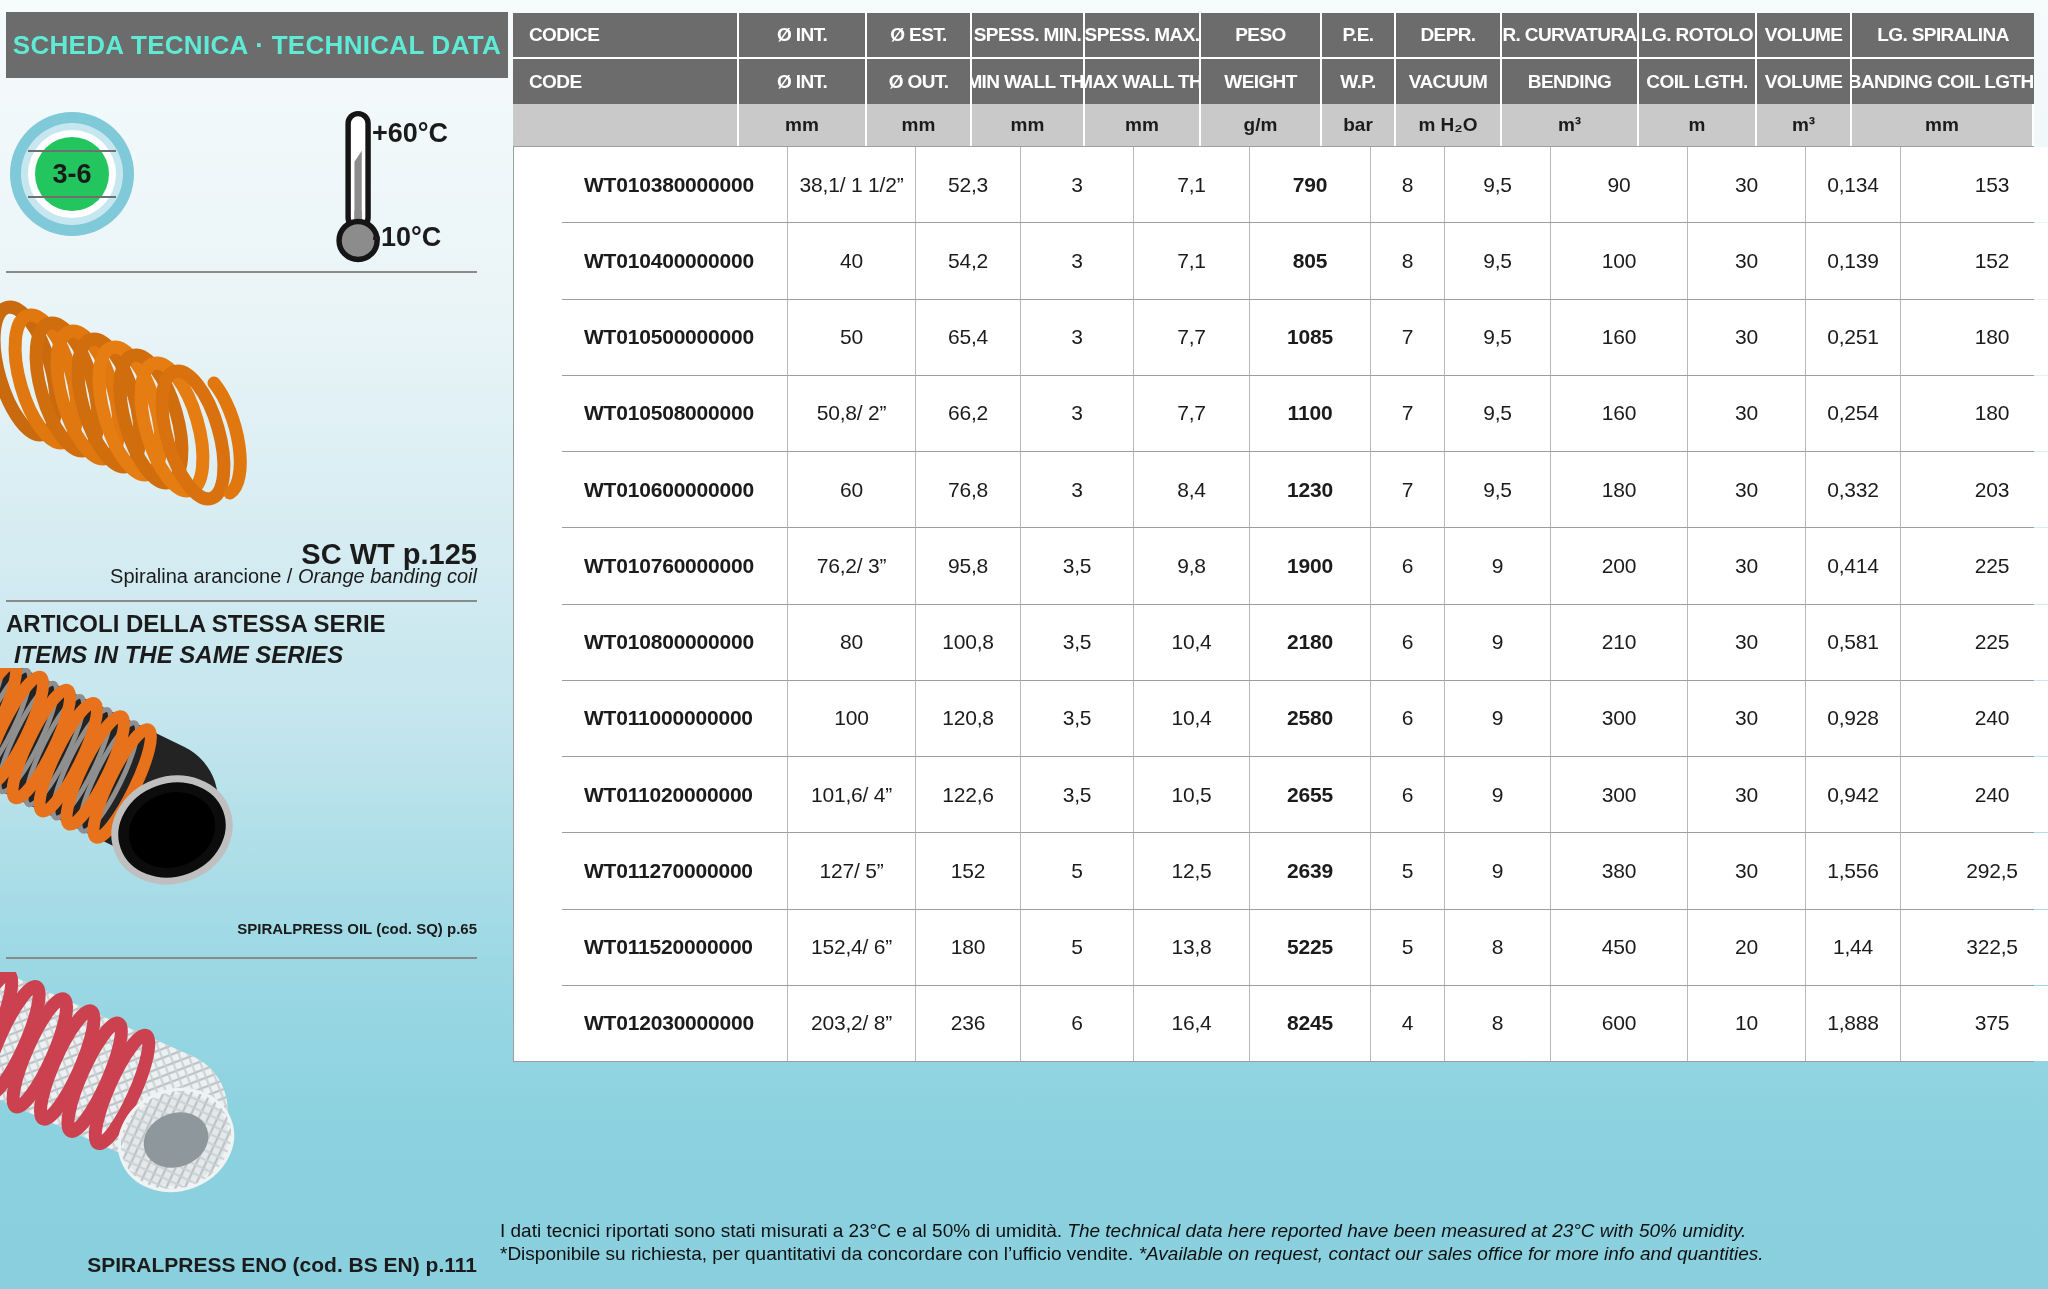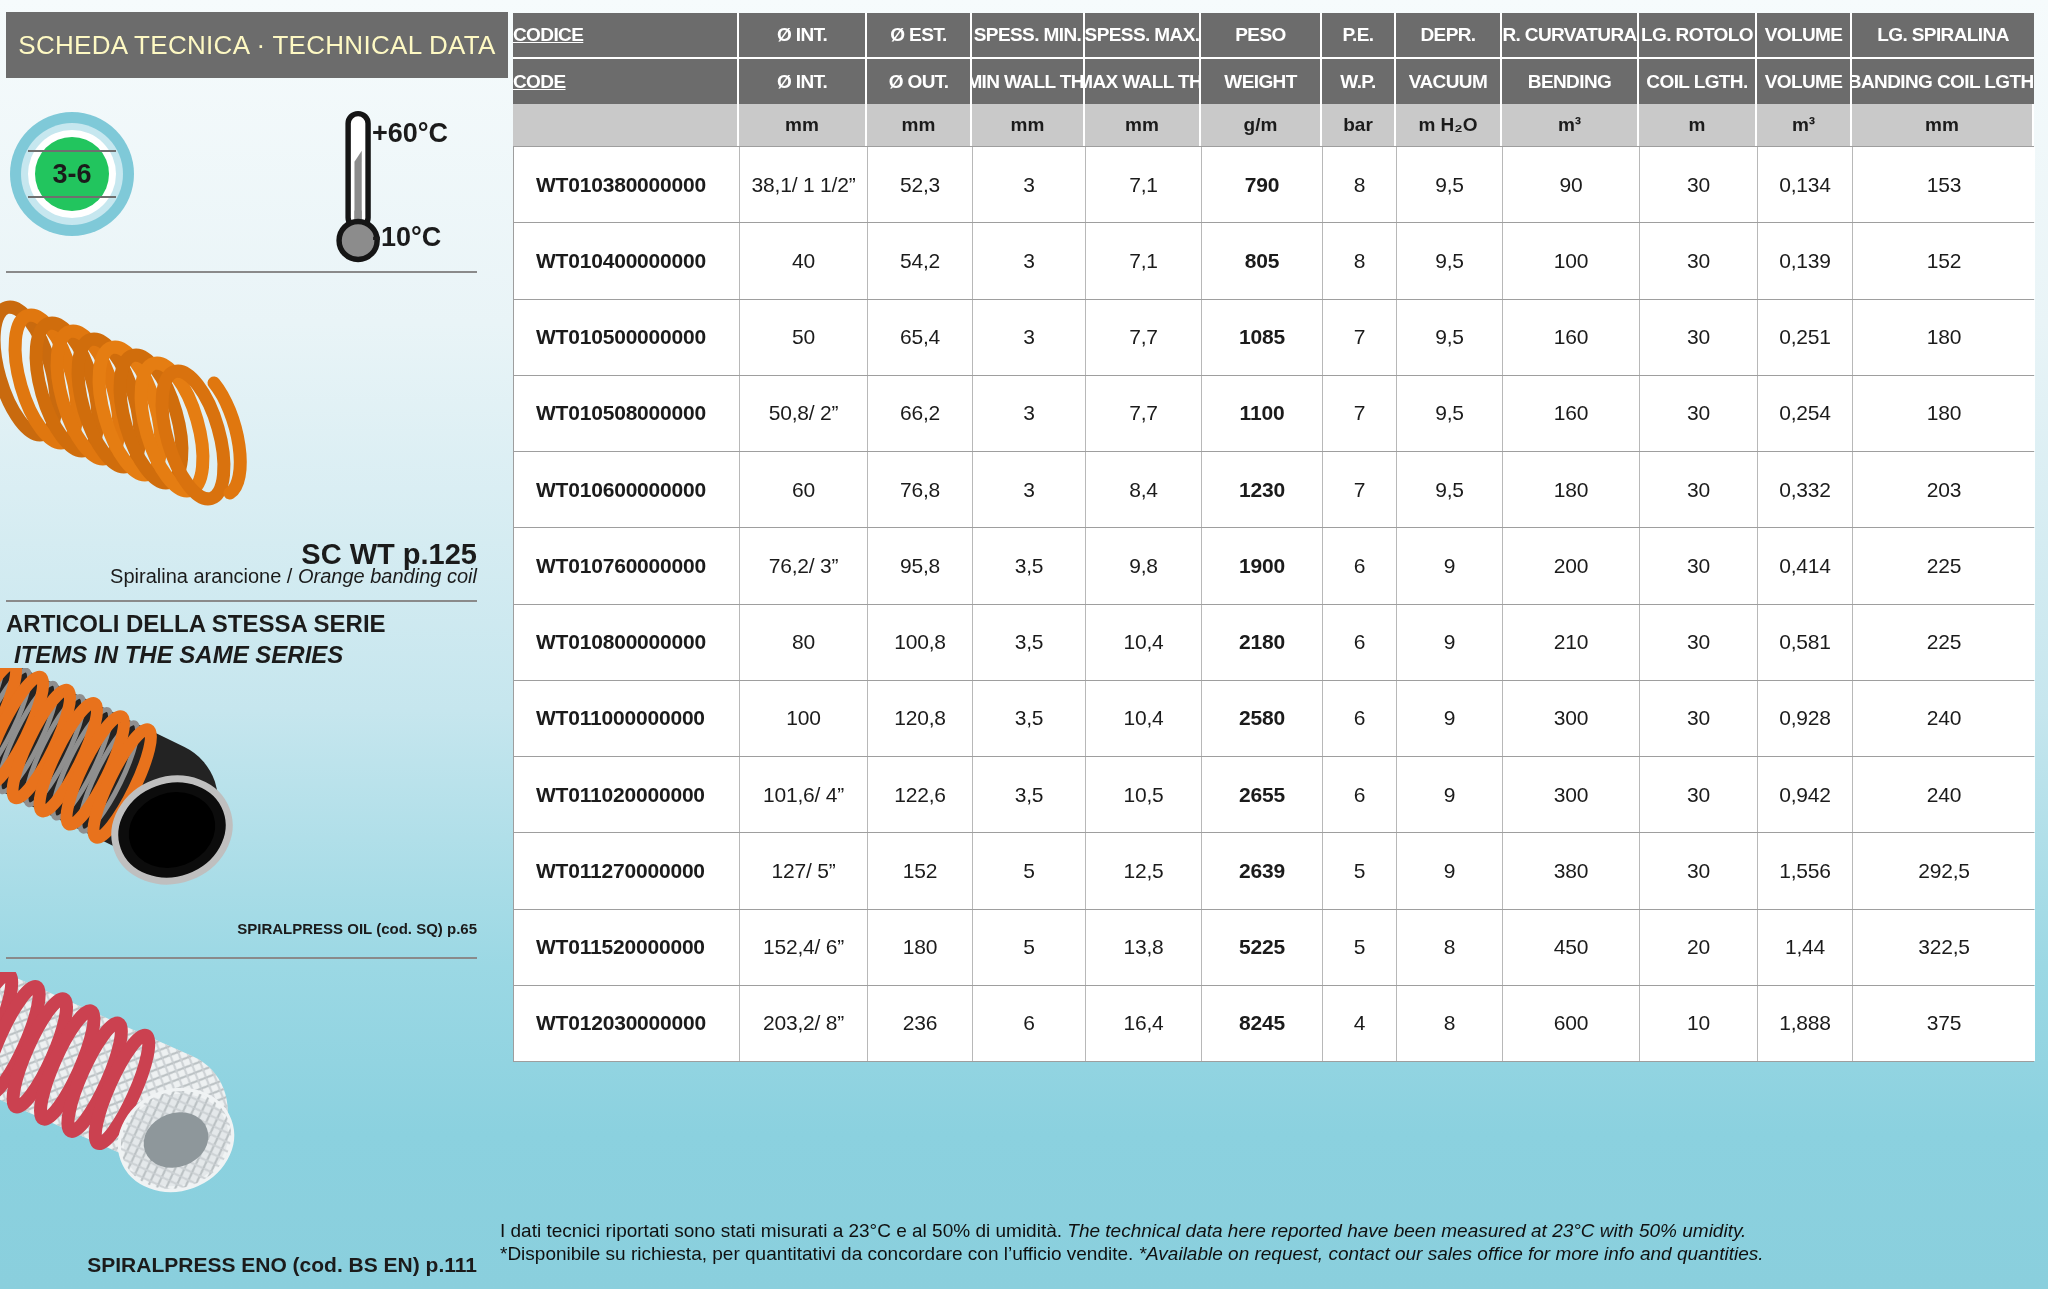--- a/index.html
+++ b/index.html
@@ -7,21 +7,21 @@
     width:2048px;height:1289px;overflow:hidden;
     font-family:"Liberation Sans","DejaVu Sans",sans-serif;
     color:#1b1b1b;
     background:linear-gradient(180deg,#f6fbfc 0%,#e9f4f7 25%,#c6e6ee 55%,#9bd8e4 75%,#8bd1df 88%,#8acfdd 100%);
   }
   .page{position:relative;width:2048px;height:1289px;}
 
   
   .side-header{
     position:absolute;left:6px;top:12px;width:502px;height:66px;
-    background:#6c6c6c;color:#fef9c3;font-weight:normal;font-size:26px;letter-spacing:.3px;
+    background:#6c6c6c;color:#5eead4;font-weight:bold;font-size:26px;letter-spacing:.3px;
     display:flex;align-items:center;justify-content:center;white-space:nowrap;
   }
   .badge{position:absolute;left:10px;top:112px;width:124px;height:124px;border-radius:50%;
     background:#7fc9d8;display:flex;align-items:center;justify-content:center;}
   .b2{width:102px;height:102px;border-radius:50%;background:#c6e7ef;display:flex;align-items:center;justify-content:center;}
   .b3{width:88px;height:88px;border-radius:50%;background:#ffffff;display:flex;align-items:center;justify-content:center;}
   .b4{width:74px;height:74px;border-radius:50%;background:#22c55e;position:relative;
     display:flex;align-items:center;justify-content:center;font-weight:bold;font-size:27px;}
   .b4::before,.b4::after{content:"";position:absolute;left:-7px;right:-7px;height:2px;background:#6f6f6f;}
   .b4::before{top:13px;} .b4::after{bottom:13px;}
@@ -50,28 +50,28 @@
   .dtable{position:absolute;left:513px;top:13px;width:1521px;}
   .grid{display:grid;grid-template-columns:226px 128px 105px 113px 116px 121px 74px 106px 137px 118px 95px 182px;}
   .hrow .hcell{
     background:#6c6c6c;color:#fff;font-weight:bold;font-size:19px;letter-spacing:-.6px;
     display:flex;align-items:center;justify-content:center;white-space:nowrap;overflow:hidden;
     border-right:2px solid #fff;box-sizing:border-box;
   }
   .hrow1 .hcell{height:46px;border-bottom:2px solid #fff;}
   .hrow2 .hcell{height:45px;}
   .hcell:last-child,.ucell:last-child{border-right:none;}
-  .hcell.first{justify-content:flex-start;padding-left:0;text-decoration:underline;}
+  .hcell.first{justify-content:flex-start;padding-left:16px;}
   .urow .ucell{
     height:42px;background:#c9c9c9;font-weight:bold;font-size:19px;
     display:flex;align-items:center;justify-content:center;
     border-right:2px solid #fff;box-sizing:border-box;
   }
   .tbody{height:916px;display:flex;flex-direction:column;
-    border:1.5px solid #9e9e9e;box-sizing:border-box;background:#fff;}
+    border:1.5px solid #9e9e9e;box-sizing:border-box;background:#fff;padding-left:48px;}
   .drow{flex:1;border-bottom:1.5px solid #9e9e9e;box-sizing:border-box;}
   .drow:last-child{border-bottom:none;}
   .dcell{
     font-size:21px;letter-spacing:-.2px;display:flex;align-items:center;justify-content:center;
     border-right:1px solid #b8b8b8;box-sizing:border-box;white-space:nowrap;overflow:hidden;background:#fff;
   }
   .dcell:last-child{border-right:none;}
   .dcell.code{justify-content:flex-start;padding-left:22px;font-weight:bold;}
   .dcell.peso{font-weight:bold;}
 

